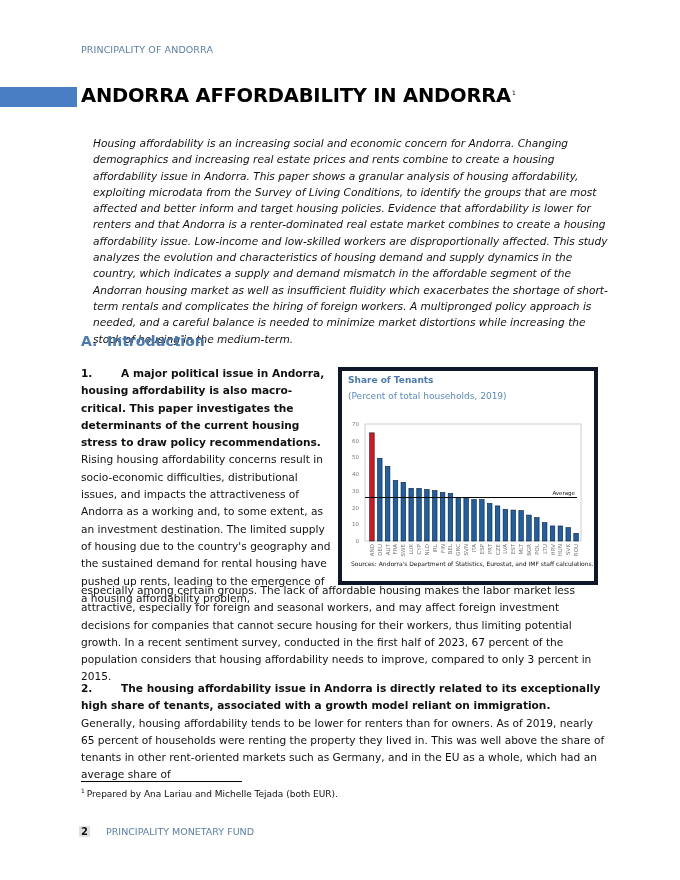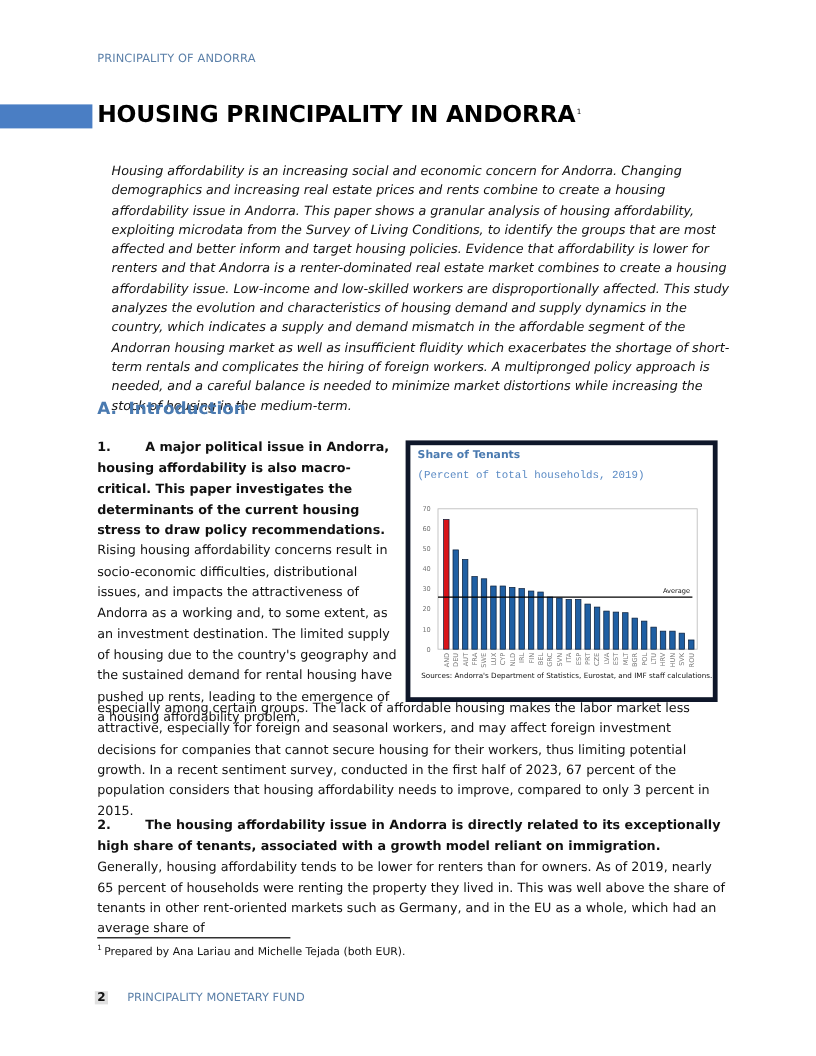--- a/index.html
+++ b/index.html
@@ -15,35 +15,35 @@
   .section-head { position: absolute; left: 81px; top: 333px; font-size: 14px; font-weight: bold; color: #4a7ab0; }
   .section-head .num { display: inline-block; width: 26px; }
   .para { position: absolute; left: 81px; font-size: 10.6px; line-height: 17.3px; margin: 0; color: #111; }
   .para b { font-weight: bold; }
   .para .pnum { display: inline-block; width: 40px; font-weight: bold; }
   #p1a { top: 365px; width: 250px; }
   #p1b { top: 582px; width: 525px; }
   #p2 { top: 680px; width: 525px; }
   .chart-box { position: absolute; left: 338px; top: 367px; width: 252px; height: 210px; border: 4px solid #0f172a; background: #fff; }
   .chart-title { position: absolute; left: 6px; top: 4px; font-size: 9px; font-weight: bold; color: #4a7ab0; }
-  .chart-sub { position: absolute; left: 6px; top: 20px; font-size: 9px; color: #5a8ac4; font-family: Liberation Mono, monospace; }
+  .chart-sub { position: absolute; left: 6px; top: 20px; font-size: 9px; color: #5a8ac4; }
   .chart-src { position: absolute; left: 9px; top: 189px; font-size: 6px; color: #111; white-space: nowrap; }
   svg#chart { position: absolute; left: 0; top: 0; }
   .footnote-rule { position: absolute; left: 81px; top: 781px; width: 161px; height: 1px; background: #000; }
   .footnote { position: absolute; left: 81px; top: 787px; font-size: 9px; color: #111; }
   .footnote sup { font-size: 6px; vertical-align: 4px; margin-right: 2px; }
   .page-num { position: absolute; left: 79px; top: 826px; font-size: 10px; font-weight: bold; background: #e0e0e0; padding: 0 2px; }
   .footer-org { position: absolute; left: 106px; top: 826px; font-size: 9.5px; color: #5a7fa8; }
 </style>
 </head>
 <body>
 
 <div class="running-head">PRINCIPALITY OF ANDORRA</div>
 <div class="title-bar"></div>
-<div class="title"><span>HOUSING PRINCIPALITY IN ANDORRA</span><sup>1</sup></div>
+<div class="title"><span>ANDORRA AFFORDABILITY IN ANDORRA</span><sup>1</sup></div>
 
 <p class="abstract">Housing affordability is an increasing social and economic concern for Andorra. Changing demographics and increasing real estate prices and rents combine to create a housing affordability issue in Andorra. This paper shows a granular analysis of housing affordability, exploiting microdata from the Survey of Living Conditions, to identify the groups that are most affected and better inform and target housing policies. Evidence that affordability is lower for renters and that Andorra is a renter-dominated real estate market combines to create a housing affordability issue. Low-income and low-skilled workers are disproportionally affected. This study analyzes the evolution and characteristics of housing demand and supply dynamics in the country, which indicates a supply and demand mismatch in the affordable segment of the Andorran housing market as well as insufficient fluidity which exacerbates the shortage of short-term rentals and complicates the hiring of foreign workers. A multipronged policy approach is needed, and a careful balance is needed to minimize market distortions while increasing the stock of housing in the medium-term.</p>
 
 <div class="section-head"><span class="num">A.</span><span>Introduction</span></div>
 
 <p class="para" id="p1a"><span class="pnum">1.</span><b>A major political issue in Andorra, housing affordability is also macro-critical. This paper investigates the determinants of the current housing stress to draw policy recommendations.</b><span> Rising housing affordability concerns result in socio-economic difficulties, distributional issues, and impacts the attractiveness of Andorra as a working and, to some extent, as an investment destination. The limited supply of housing due to the country's geography and the sustained demand for rental housing have pushed up rents, leading to the emergence of a housing affordability problem,</span></p>
 
 <div class="chart-box">
   <div class="chart-title">Share of Tenants</div>
   <div class="chart-sub">(Percent of total households, 2019)</div>

